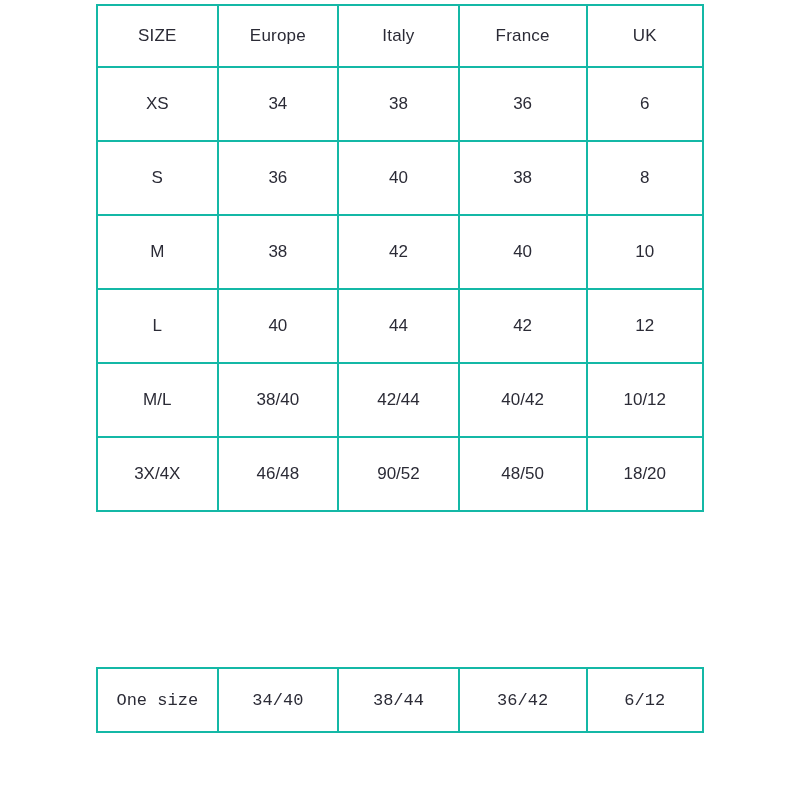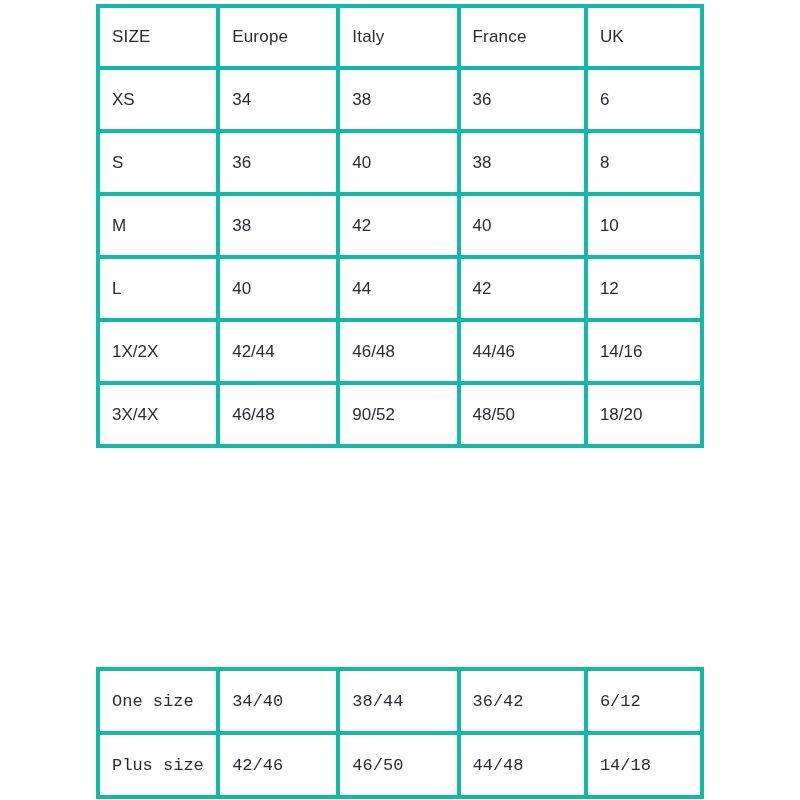--- a/index.html
+++ b/index.html
@@ -24,35 +24,35 @@
   }
   #main-table-wrap { top: 4px; }
   #secondary-table-wrap { top: 667px; }
 
   table.size-table {
     border-collapse: collapse;
     width: 608px;
     table-layout: fixed;
   }
   table.size-table td, table.size-table th {
-    border: 4px solid #14b8a6;
-    text-align: left;
+    border: 2px solid #14b8a6;
+    text-align: center;
     vertical-align: middle;
     color: #2b2b36;
     font-size: 17px;
     font-weight: 400;
     padding: 12px;
   }
   table.size-table col.c0 { width: 117px; }
   table.size-table col.c1 { width: 117px; }
   table.size-table col.c2 { width: 117px; }
   table.size-table col.c3 { width: 124px; }
   table.size-table col.c4 { width: 113px; }
 
-  #main-table tr { height: 63px; }
+  #main-table tr { height: 74px; }
   #main-table tr.header-row { height: 62px; }
   #secondary-table tr { height: 64px; font-family: Liberation Mono, monospace; }
 
   th.head-cell {
     font-weight: 700;
     font-size: 16.5px;
     letter-spacing: 0.2px;
     color: #23232e;
   }
   td.row-label {
@@ -112,25 +112,25 @@
           <td class="value-cell">10</td>
         </tr>
         <tr>
           <td class="row-label">L</td>
           <td class="value-cell">40</td>
           <td class="value-cell">44</td>
           <td class="value-cell">42</td>
           <td class="value-cell">12</td>
         </tr>
         <tr>
-          <td class="row-label">1X/2X</td>
+          <td class="row-label">M/L</td>
+          <td class="value-cell">38/40</td>
           <td class="value-cell">42/44</td>
-          <td class="value-cell">46/48</td>
-          <td class="value-cell">44/46</td>
-          <td class="value-cell">14/16</td>
+          <td class="value-cell">40/42</td>
+          <td class="value-cell">10/12</td>
         </tr>
         <tr>
           <td class="row-label">3X/4X</td>
           <td class="value-cell">46/48</td>
           <td class="value-cell">90/52</td>
           <td class="value-cell">48/50</td>
           <td class="value-cell">18/20</td>
         </tr>
       </tbody>
     </table>
@@ -146,24 +146,17 @@
           <col class="c4">
       </colgroup>
       <tbody>
         <tr>
           <td class="row-label">One size</td>
           <td class="value-cell">34/40</td>
           <td class="value-cell">38/44</td>
           <td class="value-cell">36/42</td>
           <td class="value-cell">6/12</td>
         </tr>
-        <tr>
-          <td class="row-label">Plus size</td>
-          <td class="value-cell">42/46</td>
-          <td class="value-cell">46/50</td>
-          <td class="value-cell">44/48</td>
-          <td class="value-cell">14/18</td>
-        </tr>
       </tbody>
     </table>
   </div>
 
 </div>
 
 </body></html>

